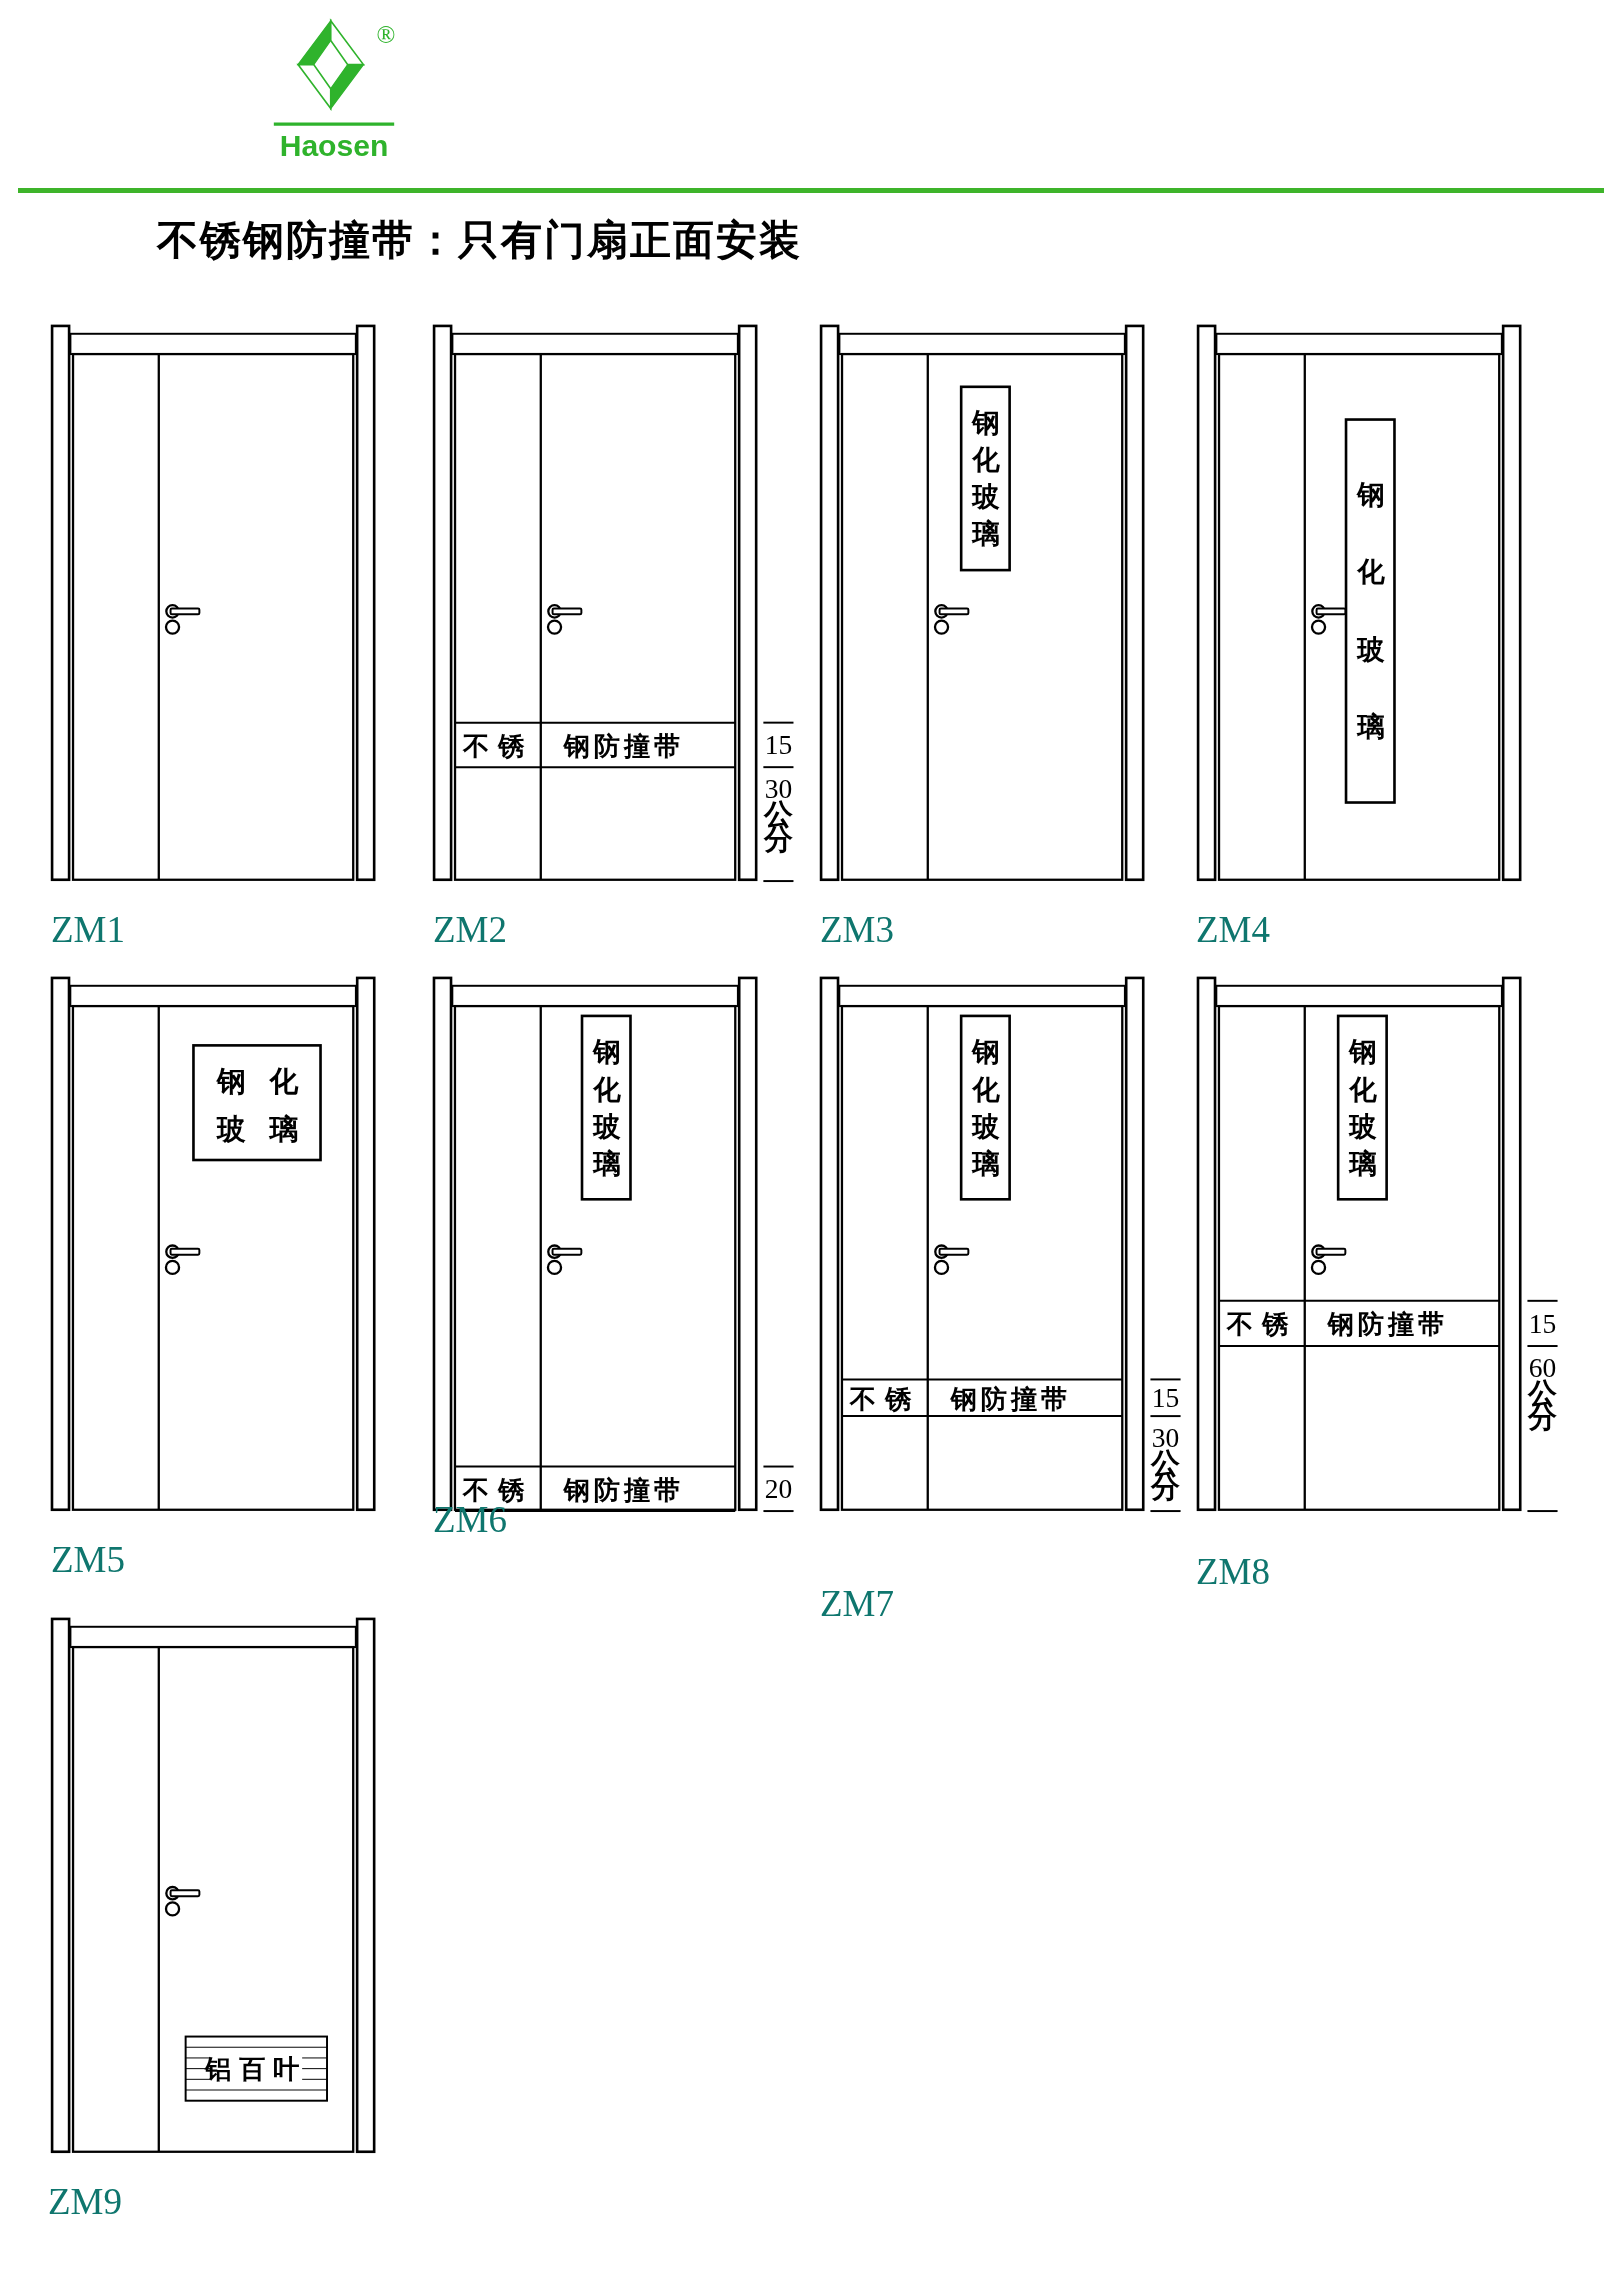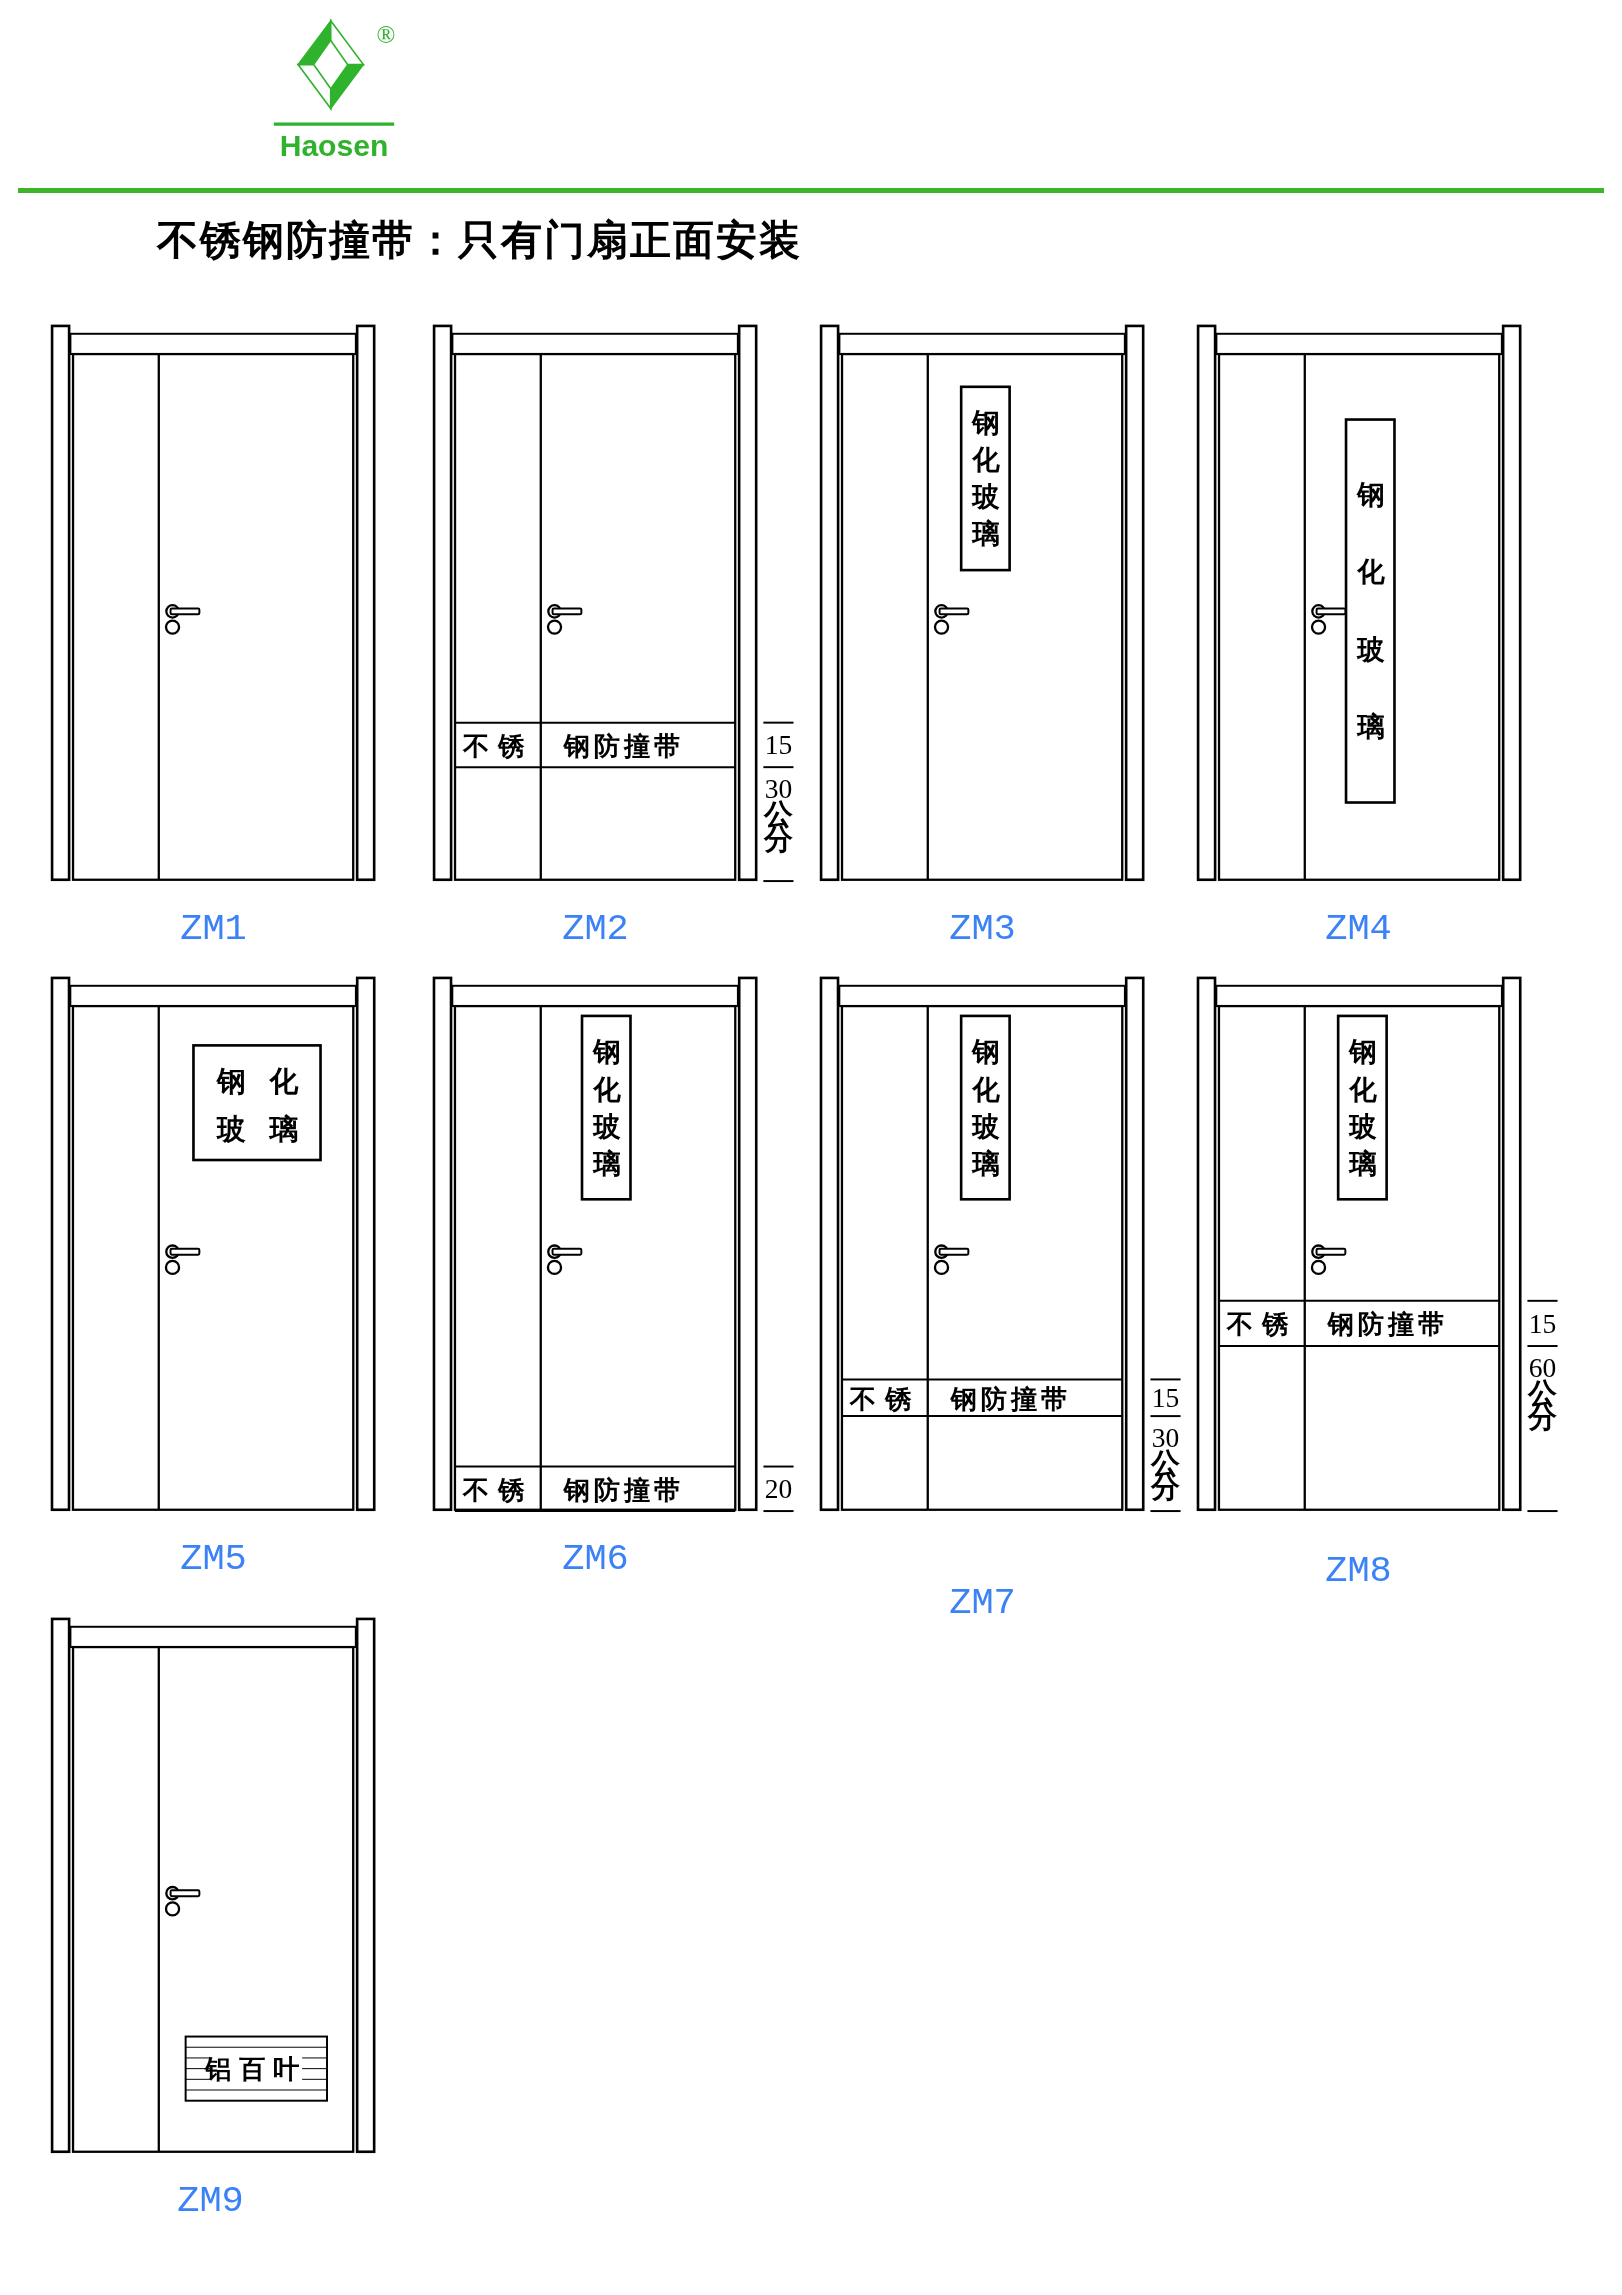--- a/index.html
+++ b/index.html
@@ -23,22 +23,22 @@
     background:var(--accent,#3eb42a);
   }
   .page-subtitle{
     position:absolute;left:157px;top:213px;width:1466px;
     text-align:left;font-size:41px;font-weight:bold;color:#000;
     font-family:"Liberation Serif", serif;letter-spacing:2px;white-space:nowrap;
   }
   
   .door-svg{position:absolute;}
   .door-label{
-    position:absolute;width:325px;text-align:center;
-    font-size:37px;color:#3b82f6;font-family:Liberation Mono, monospace;
+    position:absolute;width:325px;text-align:left;
+    font-size:37px;color:#0f766e;font-family:Liberation Serif, serif;
   }
   svg text{font-family:"Liberation Serif", serif;}
 </style>
 </head>
 <body>
 
 <div class="page">
 
   <div class="logo">
     <svg width="144" height="157" viewBox="0 0 220 240">
@@ -166,21 +166,21 @@
         <line x1="34" y1="816" x2="462" y2="816" stroke="#000" stroke-width="3"></line>
         <text x="100" y="784" font-size="40" fill="#000" text-anchor="middle" dominant-baseline="central" font-weight="bold" letter-spacing="14">不锈</text>
         <text x="200" y="784" font-size="40" fill="#000" text-anchor="start" dominant-baseline="central" font-weight="bold" letter-spacing="6">钢防撞带</text>
         <circle cx="186" cy="420" r="9.5" fill="#fff" stroke="#000" stroke-width="3.5"></circle>
         <rect x="183" y="415.5" width="44" height="9" rx="2" fill="#fff" stroke="#000" stroke-width="3"></rect>
         <circle cx="186" cy="444" r="10" fill="#fff" stroke="#000" stroke-width="3.5"></circle>
         <line x1="505" y1="748" x2="551" y2="748" stroke="#000" stroke-width="3"></line>
         <line x1="505" y1="816" x2="551" y2="816" stroke="#000" stroke-width="3"></line>
         <text x="528" y="782" font-size="42" fill="#000" text-anchor="middle" dominant-baseline="central">20</text>
       </svg>
-      <div class="door-label" style="left: 433px; top: 1538px;">ZM6</div>
+      <div class="door-label" style="left: 433px; top: 1498px;">ZM6</div>
       <svg class="door-svg" width="380" height="541" viewBox="-4 -4 580 826" style="left: 817px; top: 974px;">
         <rect x="1" y="3" width="9" height="55" fill="#a9a9a9"></rect>
         <rect x="486" y="3" width="9" height="55" fill="#a9a9a9"></rect>
         <rect x="2" y="2" width="26" height="812" fill="#fff" stroke="#000" stroke-width="4"></rect>
         <rect x="468" y="2" width="26" height="812" fill="#fff" stroke="#000" stroke-width="4"></rect>
         <rect x="30" y="14" width="436" height="31" fill="#fff" stroke="#000" stroke-width="3"></rect>
         <rect x="34" y="45" width="428" height="769" fill="#fff" stroke="#000" stroke-width="3.5"></rect>
         <line x1="165" y1="45" x2="165" y2="814" stroke="#000" stroke-width="3.5"></line>
         <rect x="216" y="60" width="74" height="280" fill="#fff" stroke="#000" stroke-width="4"></rect>
         <text x="254" y="115" font-size="42" fill="#000" text-anchor="middle" dominant-baseline="central" font-weight="bold">钢</text>

